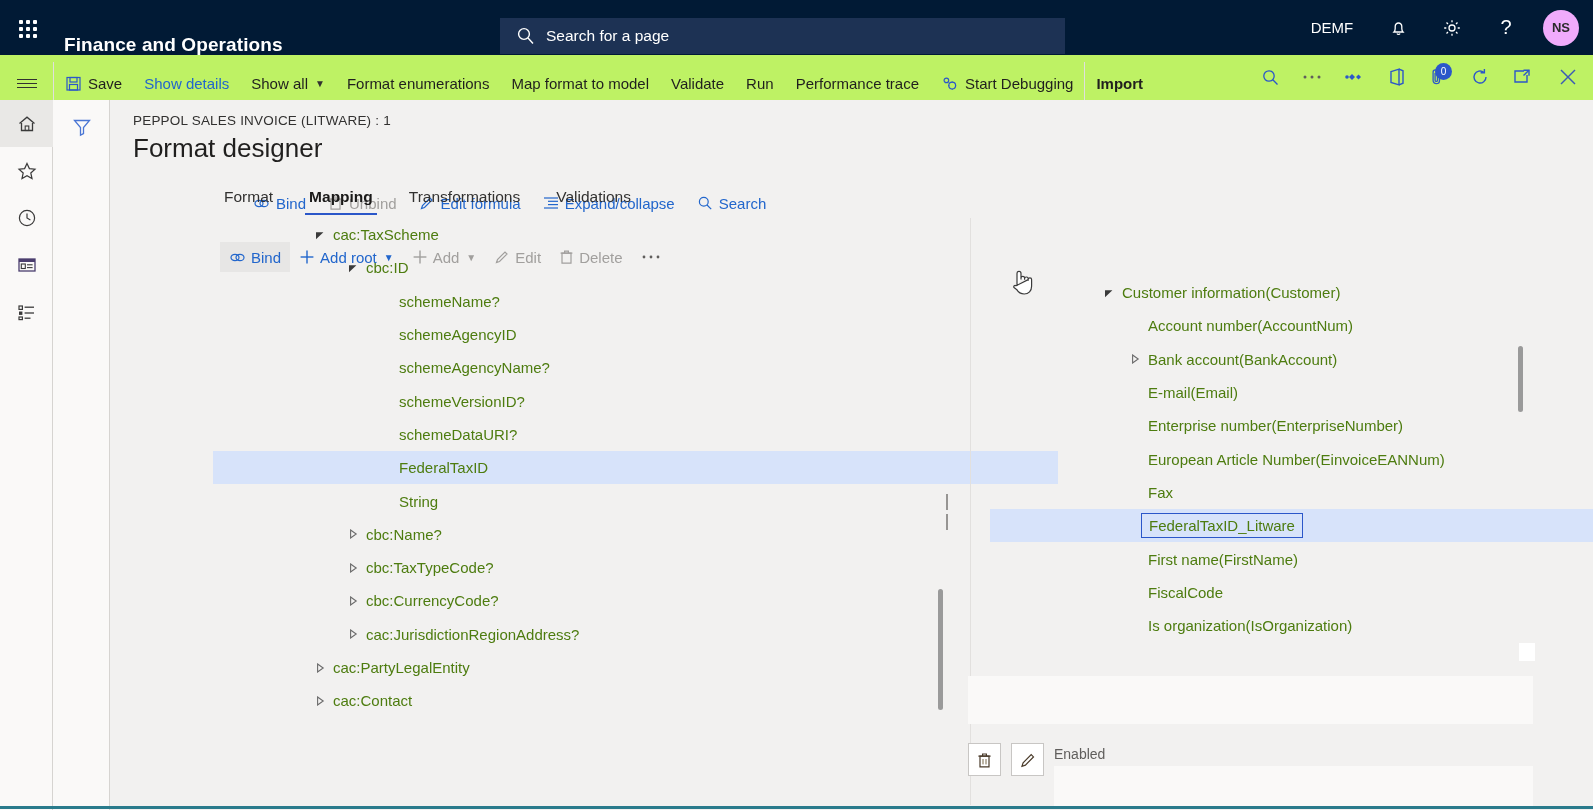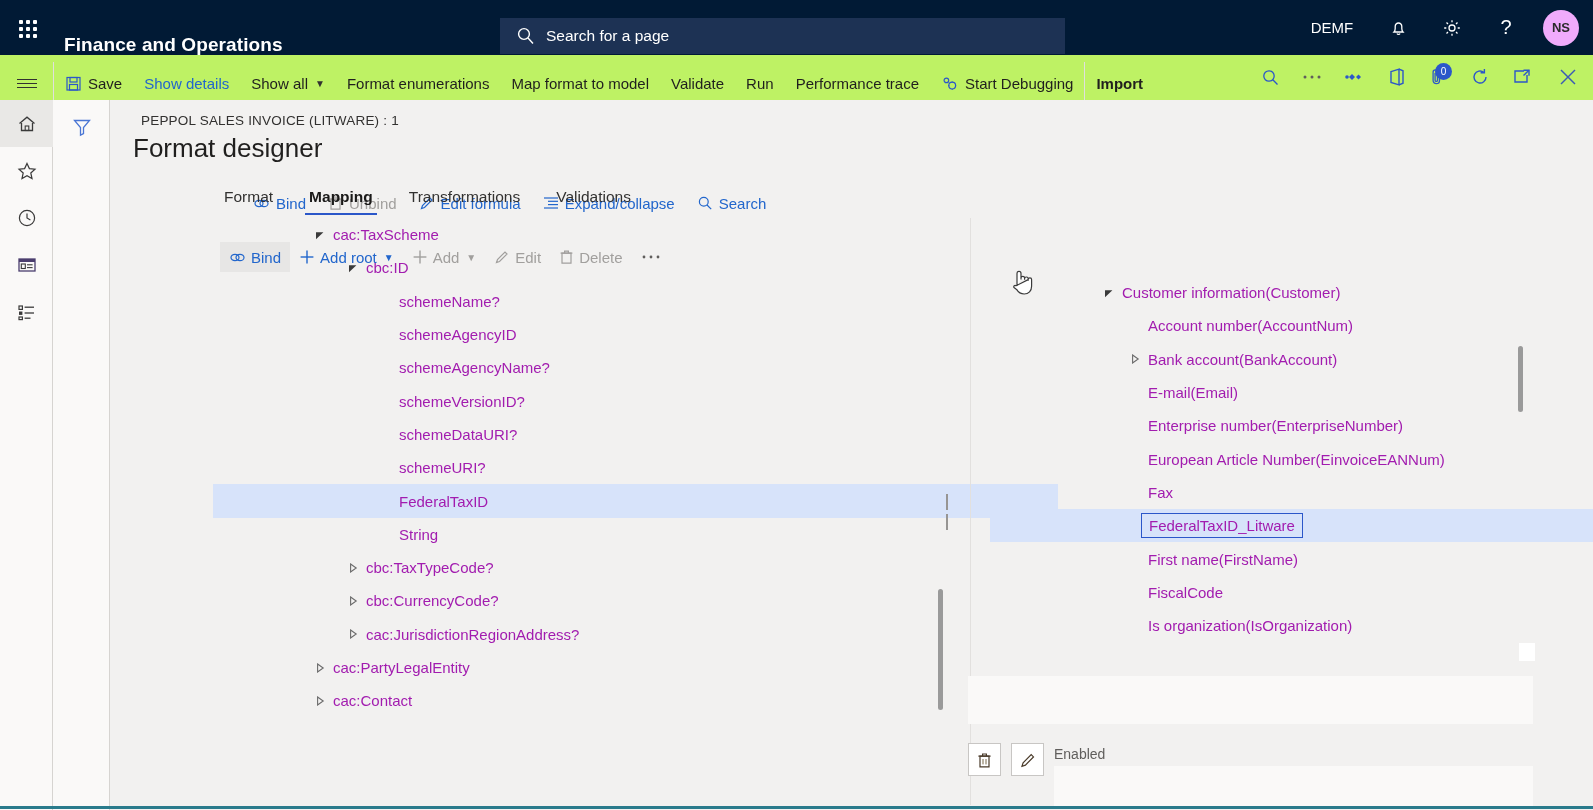--- a/index.html
+++ b/index.html
@@ -72,21 +72,21 @@
     position: absolute; left: 53px; top: 100px; width: 57px; height: 710px;
     background: #faf9f8; border-right: 1px solid #d6d4d1;
   }
   .filter-ico { margin: 10px auto 0; width: 57px; height: 34px; display: flex; align-items: center; justify-content: center; }
 
   
   .page {
     position: absolute; left: 110px; top: 100px; width: 1483px; height: 705px;
     background: #f2f1f0;
   }
-  .breadcrumb { position: absolute; left: 23px; top: 13px; font-size: 13.5px; color: #323130; letter-spacing: .2px; margin-left: 8px; }
+  .breadcrumb { position: absolute; left: 23px; top: 13px; font-size: 13.5px; color: #323130; letter-spacing: .2px; }
   .pagetitle { position: absolute; left: 23px; top: 33px; font-size: 26px; color: #201f1e; font-weight: normal; }
 
   .subtoolbar { position: absolute; left: 132px; top: 88px; display: flex; align-items: center; }
   .sub-item { display: flex; align-items: center; height: 30px; padding: 0 11px; font-size: 15px; color: #2266cc; }
   .sub-item.disabled { color: #a19f9d; }
   .sub-item .si { margin-right: 6px; display: inline-flex; }
 
   
   .left-panel {
     position: absolute; left: 103px; top: 118px; width: 845px; height: 587px; overflow: hidden;
@@ -104,21 +104,21 @@
   }
 
   .rtoolbar { position: absolute; left: 110px; top: 142px; display: flex; align-items: center; }
   .rt-item { display: flex; align-items: center; height: 30px; padding: 0 9px; font-size: 15px; color: #2266cc; white-space: nowrap; }
   .rt-item.disabled { color: #a19f9d; }
   .rt-item.hovered { background: #e7e6e5; }
   .rt-item .ri { margin-right: 5px; display: inline-flex; }
   .rt-item .dd { margin-left: 7px; font-size: 10px; }
 
   
-  .tree { position: absolute; font-size: 15px; color: #a21caf; }
+  .tree { position: absolute; font-size: 15px; color: #4d7c0f; }
   .tree-row { display: flex; align-items: center; height: 33.3px; white-space: nowrap; }
   .tree-row.selected { background: #d7e3fa; }
   .twisty { width: 22px; display: flex; align-items: center; justify-content: center; flex: 0 0 22px; }
   .tree-label { padding-left: 2px; }
   .tree-label.boxed { border: 1.4px solid #2b57c9; padding: 3px 7px; background: #d7e3fa; margin-left: -5px; }
 
   
   .vscroll { position: absolute; width: 5px; border-radius: 3px; background: #9a9a9a; }
   .splitter { position: absolute; left: 946px; top: 494px; width: 6px; height: 16px; }
   .splitter i { display: inline-block; width: 1.6px; height: 16px; background: #979593; margin-right: 2px; }
@@ -440,34 +440,38 @@
         <div class="tree-row">
           <span style="width: 162px; flex: 0 0 162px;"></span>
           <span class="twisty"></span>
           <span class="tree-label">schemeVersionID?</span>
         </div>
         <div class="tree-row">
           <span style="width: 162px; flex: 0 0 162px;"></span>
           <span class="twisty"></span>
           <span class="tree-label">schemeDataURI?</span>
         </div>
-        <div class="tree-row">
-          <span style="width: 162px; flex: 0 0 162px;"></span>
-          <span class="twisty"></span>
-          <span class="tree-label">schemeURI?</span>
-        </div>
         <div class="tree-row selected">
           <span style="width: 162px; flex: 0 0 162px;"></span>
           <span class="twisty"></span>
           <span class="tree-label">FederalTaxID</span>
         </div>
         <div class="tree-row">
           <span style="width: 162px; flex: 0 0 162px;"></span>
           <span class="twisty"></span>
           <span class="tree-label">String</span>
+        </div>
+        <div class="tree-row">
+          <span style="width: 129px; flex: 0 0 129px;"></span>
+          <span class="twisty">
+            <svg width="10" height="10" viewBox="0 0 10 10">
+              <path d="M2.6 1l5.6 4-5.6 4z" fill="none" stroke="#6b6b6b" stroke-width="1.1"></path>
+            </svg>
+          </span>
+          <span class="tree-label">cbc:Name?</span>
         </div>
         <div class="tree-row">
           <span style="width: 129px; flex: 0 0 129px;"></span>
           <span class="twisty">
             <svg width="10" height="10" viewBox="0 0 10 10">
               <path d="M2.6 1l5.6 4-5.6 4z" fill="none" stroke="#6b6b6b" stroke-width="1.1"></path>
             </svg>
           </span>
           <span class="tree-label">cbc:TaxTypeCode?</span>
         </div>

